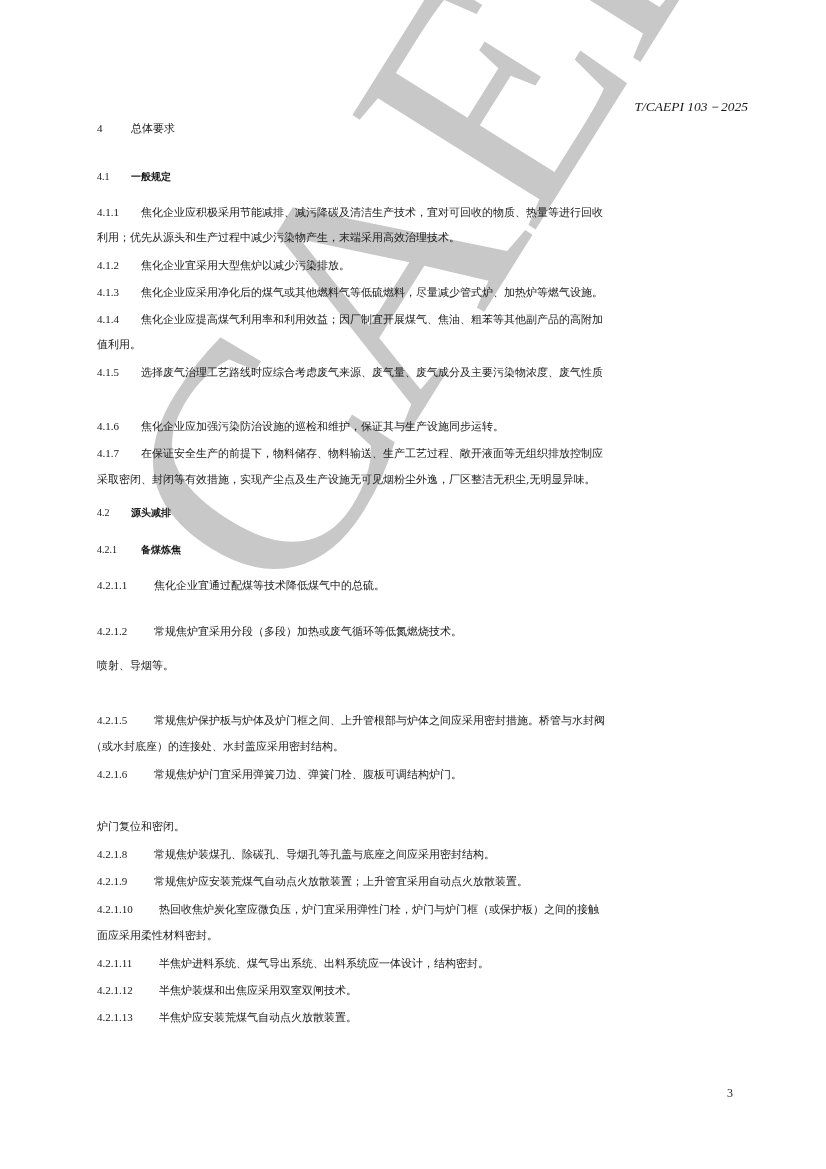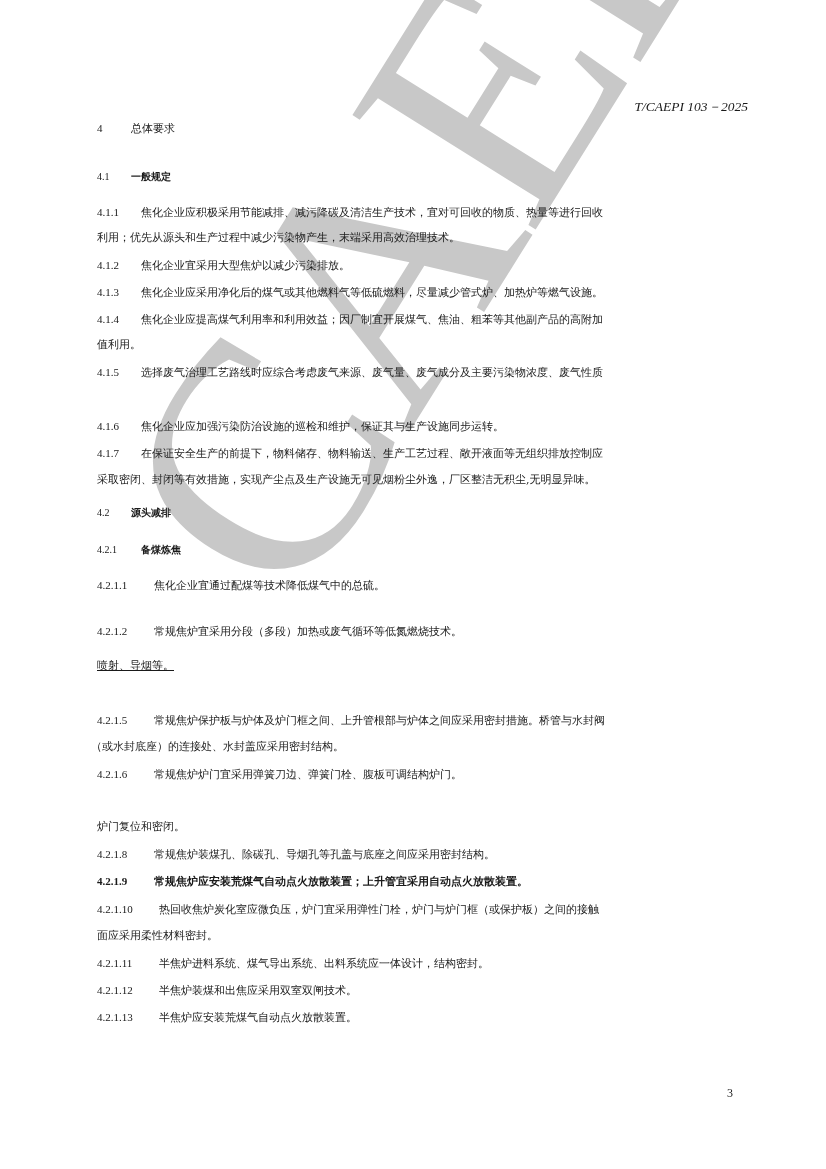--- a/index.html
+++ b/index.html
@@ -82,39 +82,39 @@
   </div>
 
   <div class="line" style="top:576px;">
     <span class="num n3">4.2.1.1</span><span>焦化企业宜通过配煤等技术降低煤气中的总硫。</span>
   </div>
 
   <div class="line" style="top:622px;">
     <span class="num n3">4.2.1.2</span><span>常规焦炉宜采用分段（多段）加热或废气循环等低氮燃烧技术。</span>
   </div>
 
-  <div class="line cont" style="top:657px;text-decoration:underline;">喷射、导烟等。</div>
+  <div class="line cont" style="top:657px;">喷射、导烟等。</div>
 
 
   <div class="line" style="top:711px;">
     <span class="num n3">4.2.1.5</span><span>常规焦炉保护板与炉体及炉门框之间、上升管根部与炉体之间应采用密封措施。桥管与水封阀</span>
   </div>
   <div class="line cont" style="top:738px;left:91px;">（或水封底座）的连接处、水封盖应采用密封结构。</div>
 
   <div class="line" style="top:765px;">
     <span class="num n3">4.2.1.6</span><span>常规焦炉炉门宜采用弹簧刀边、弹簧门栓、腹板可调结构炉门。</span>
   </div>
 
   <div class="line cont" style="top:818px;">炉门复位和密闭。</div>
 
   <div class="line" style="top:845px;">
     <span class="num n3">4.2.1.8</span><span>常规焦炉装煤孔、除碳孔、导烟孔等孔盖与底座之间应采用密封结构。</span>
   </div>
 
-  <div class="line" style="top:872px;font-weight:bold;">
+  <div class="line" style="top:872px;">
     <span class="num n3">4.2.1.9</span><span>常规焦炉应安装荒煤气自动点火放散装置；上升管宜采用自动点火放散装置。</span>
   </div>
 
   <div class="line" style="top:900px;">
     <span class="num n4">4.2.1.10</span><span>热回收焦炉炭化室应微负压，炉门宜采用弹性门栓，炉门与炉门框（或保护板）之间的接触</span>
   </div>
   <div class="line cont" style="top:927px;">面应采用柔性材料密封。</div>
 
   <div class="line" style="top:954px;">
     <span class="num n4">4.2.1.11</span><span>半焦炉进料系统、煤气导出系统、出料系统应一体设计，结构密封。</span>

